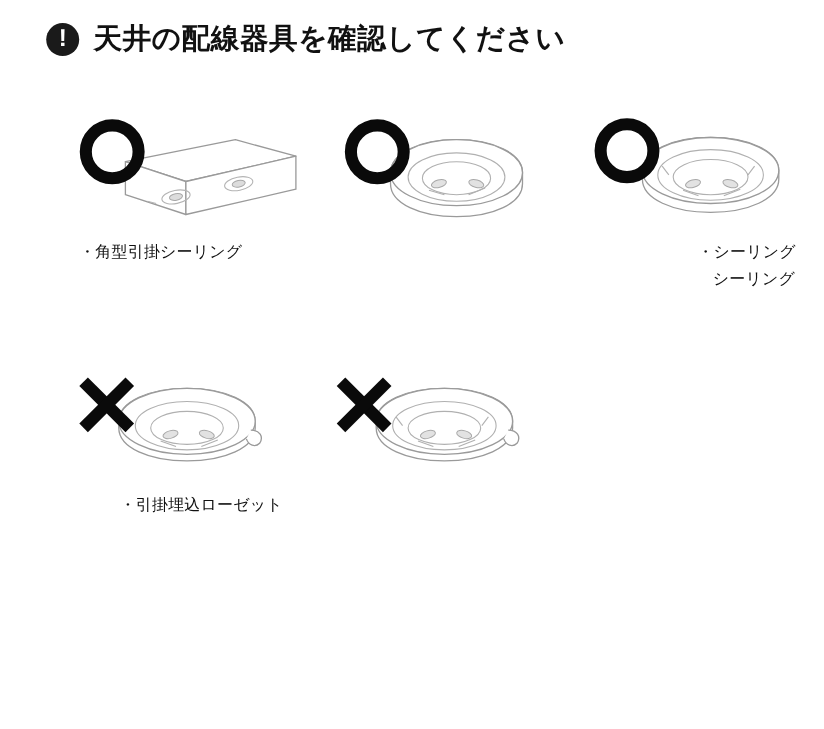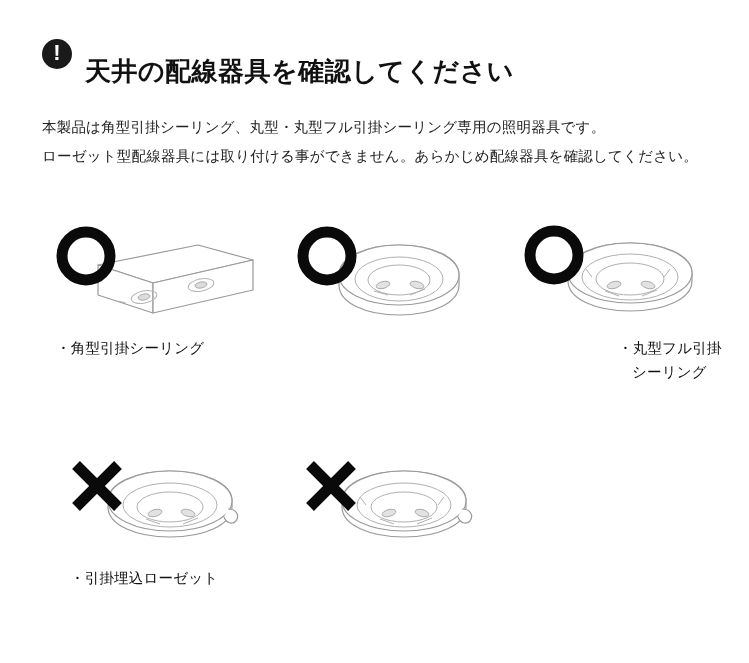--- a/index.html
+++ b/index.html
@@ -46,21 +46,20 @@
     flex: 0 0 auto;
     padding-bottom: 2px;
     box-sizing: border-box;
   }
   .title {
     font-size: 26px;
     font-weight: bold;
     letter-spacing: 0.5px;
     color: #111111;
     white-space: nowrap;
-    margin-top: 36px;
   }
 
   
   .desc {
     margin: 24px 0 0 42px;
     font-size: 14.5px;
     line-height: 2.0;
     color: #222222;
     letter-spacing: 0.2px;
   }
@@ -68,22 +67,22 @@
 
   
   .grid {
     position: relative;
     margin-top: 42px;
   }
   .row {
     display: flex;
     align-items: flex-start;
   }
-  .row1 { padding-left: 48px; }
-  .row2 { padding-left: 60px; margin-top: 58px; }
+  .row1 { padding-left: 64px; }
+  .row2 { padding-left: 60px; margin-top: 58px; text-align: center; }
 
   .cell {
     width: 236px;
     flex: 0 0 236px;
     position: relative;
   }
   .figure {
     position: relative;
     height: 118px;
     width: 236px;
@@ -111,24 +110,20 @@
 </head>
 <body>
 
 <div class="page">
 
   <div class="header">
     <div class="warn-icon">!</div>
     <div class="title">天井の配線器具を確認してください</div>
   </div>
 
-  <div class="desc">
-    <div>本製品は角型引掛シーリング、丸型・丸型フル引掛シーリング専用の照明器具です。</div>
-    <div>ローゼット型配線器具には取り付ける事ができません。あらかじめ配線器具を確認してください。</div>
-  </div>
 
   <div class="grid">
 
     <div class="row row1">
 
       <div class="cell">
         <div class="figure">
           <svg class="fig-svg" width="236" height="118" viewBox="0 0 236 118">
             <g fill="#ffffff" stroke="#9a9a9a" stroke-width="1.2" stroke-linejoin="round">
 
@@ -193,21 +188,21 @@
               <path d="M122 83 L137 77"></path>
             </g>
             <g fill="#e2e2e2" stroke="#a8a8a8" stroke-width="0.9">
               <ellipse cx="94" cy="72" rx="7" ry="3.4" transform="rotate(-15 94 72)"></ellipse>
               <ellipse cx="128" cy="72" rx="7" ry="3.4" transform="rotate(15 128 72)"></ellipse>
             </g>
             <circle cx="34" cy="42" r="24" fill="none" stroke="#0a0a0a" stroke-width="11"></circle>
           </svg>
         </div>
         <div class="caption indent-3">
-          <span>・丸型フル引掛</span>
+          <span>・シーリング</span>
           <span class="l2">シーリング</span>
         </div>
       </div>
 
     </div>
 
     <div class="row row2">
 
       <div class="cell">
         <div class="figure">

